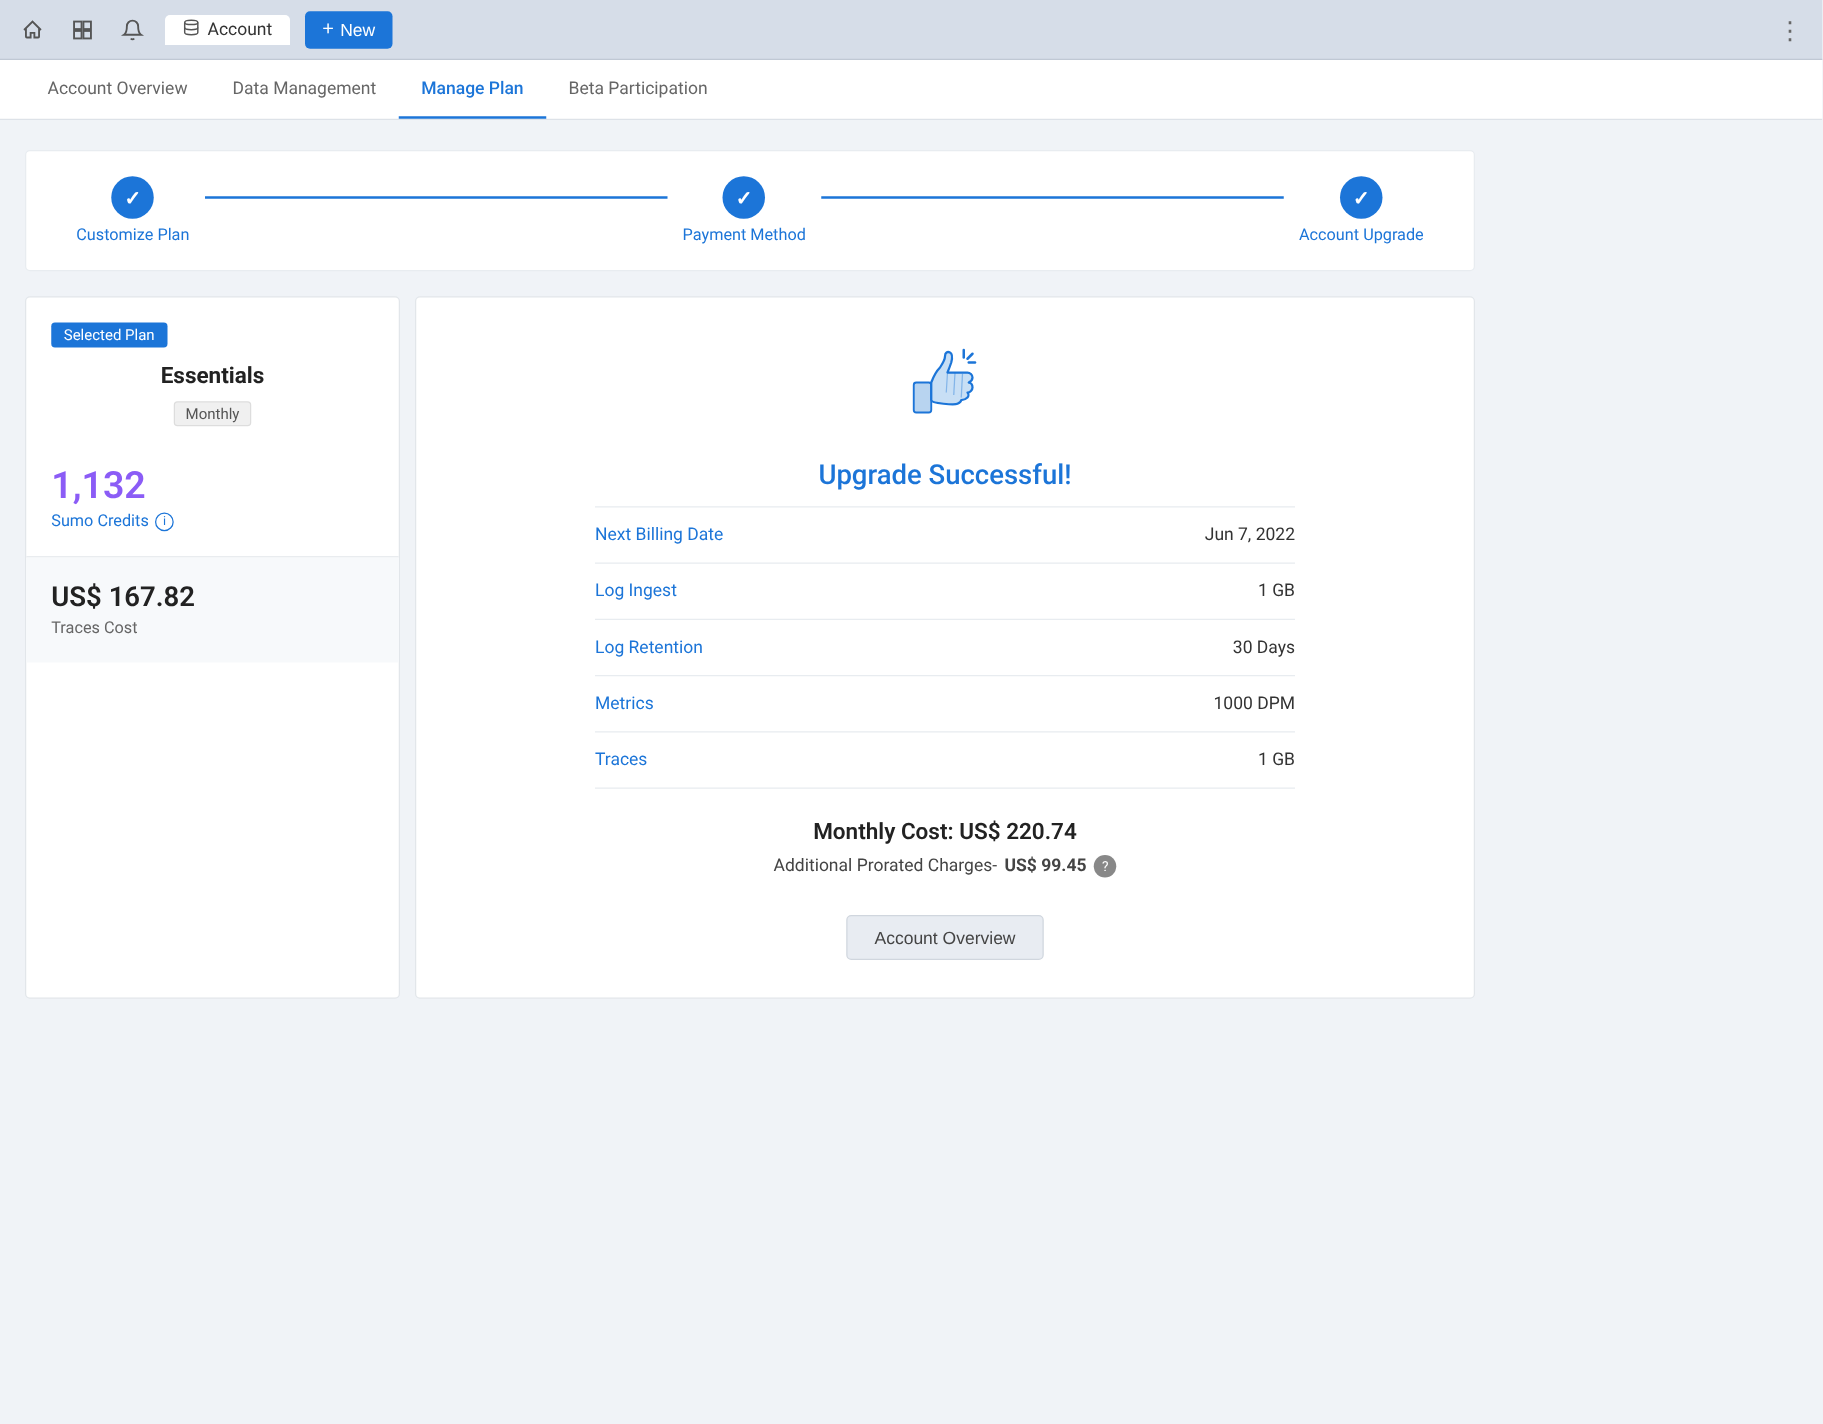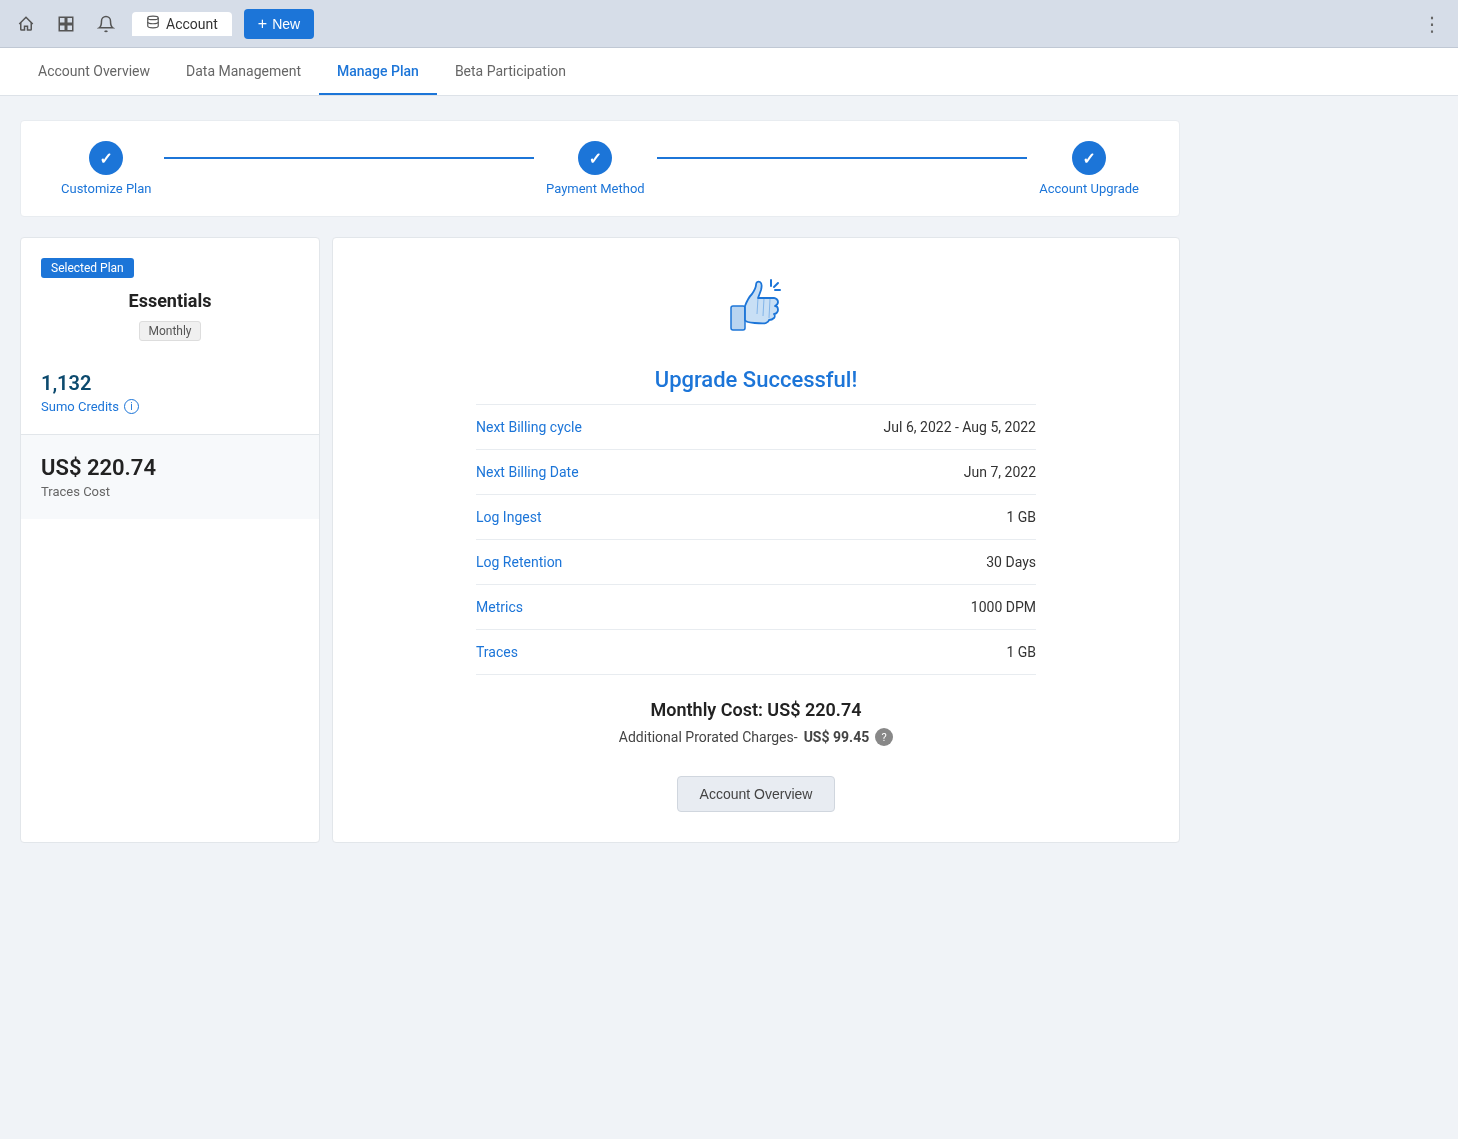--- a/index.html
+++ b/index.html
@@ -166,23 +166,23 @@
     }
     .plan-cycle-badge {
       background: #f0f0f0;
       border: 1px solid #ddd;
       color: #555;
       font-size: 12px;
       padding: 2px 8px;
       border-radius: 3px;
     }
     .credits-value {
-      font-size: 20px;
+      font-size: 30px;
       font-weight: 600;
-      color: #0c4a6e;
+      color: #8b5cf6;
       margin-bottom: 4px;
     }
     .credits-label {
       display: flex;
       align-items: center;
       gap: 5px;
       color: #1c75d8;
       font-size: 13px;
     }
     .info-icon {
@@ -386,21 +386,21 @@
           <span class="plan-name">Essentials</span>
           <span class="plan-cycle-badge">Monthly</span>
         </div>
         <div class="credits-value">1,132</div>
         <div class="credits-label">
           <span>Sumo Credits</span>
           <span class="info-icon">i</span>
         </div>
       </div>
       <div class="left-panel-bottom">
-        <div class="monthly-cost-value">US$ 220.74</div>
+        <div class="monthly-cost-value">US$ 167.82</div>
         <div class="monthly-cost-label">Traces Cost</div>
       </div>
     </div>
 
     <div class="right-panel">
 
       <div class="thumbs-up-container">
         <svg class="thumbs-up-svg" viewBox="0 0 80 80" fill="none" xmlns="http://www.w3.org/2000/svg">
 
           <rect x="15" y="38" width="14" height="24" rx="2" fill="#b8d4f0" stroke="#1c75d8" stroke-width="1.5"></rect>
@@ -413,24 +413,20 @@
 
           <line x1="55" y1="12" x2="55" y2="18" stroke="#1c75d8" stroke-width="2" stroke-linecap="round"></line>
           <line x1="62" y1="15" x2="58" y2="19" stroke="#1c75d8" stroke-width="2" stroke-linecap="round"></line>
           <line x1="64" y1="22" x2="59" y2="22" stroke="#1c75d8" stroke-width="2" stroke-linecap="round"></line>
         </svg>
       </div>
 
       <div class="upgrade-title">Upgrade Successful!</div>
 
       <div class="details-table">
-        <div class="details-row">
-          <span class="details-label">Next Billing cycle</span>
-          <span class="details-value">Jul 6, 2022 - Aug 5, 2022</span>
-        </div>
         <div class="details-row">
           <span class="details-label">Next Billing Date</span>
           <span class="details-value">Jun 7, 2022</span>
         </div>
         <div class="details-row">
           <span class="details-label">Log Ingest</span>
           <span class="details-value">1 GB</span>
         </div>
         <div class="details-row">
           <span class="details-label">Log Retention</span>

